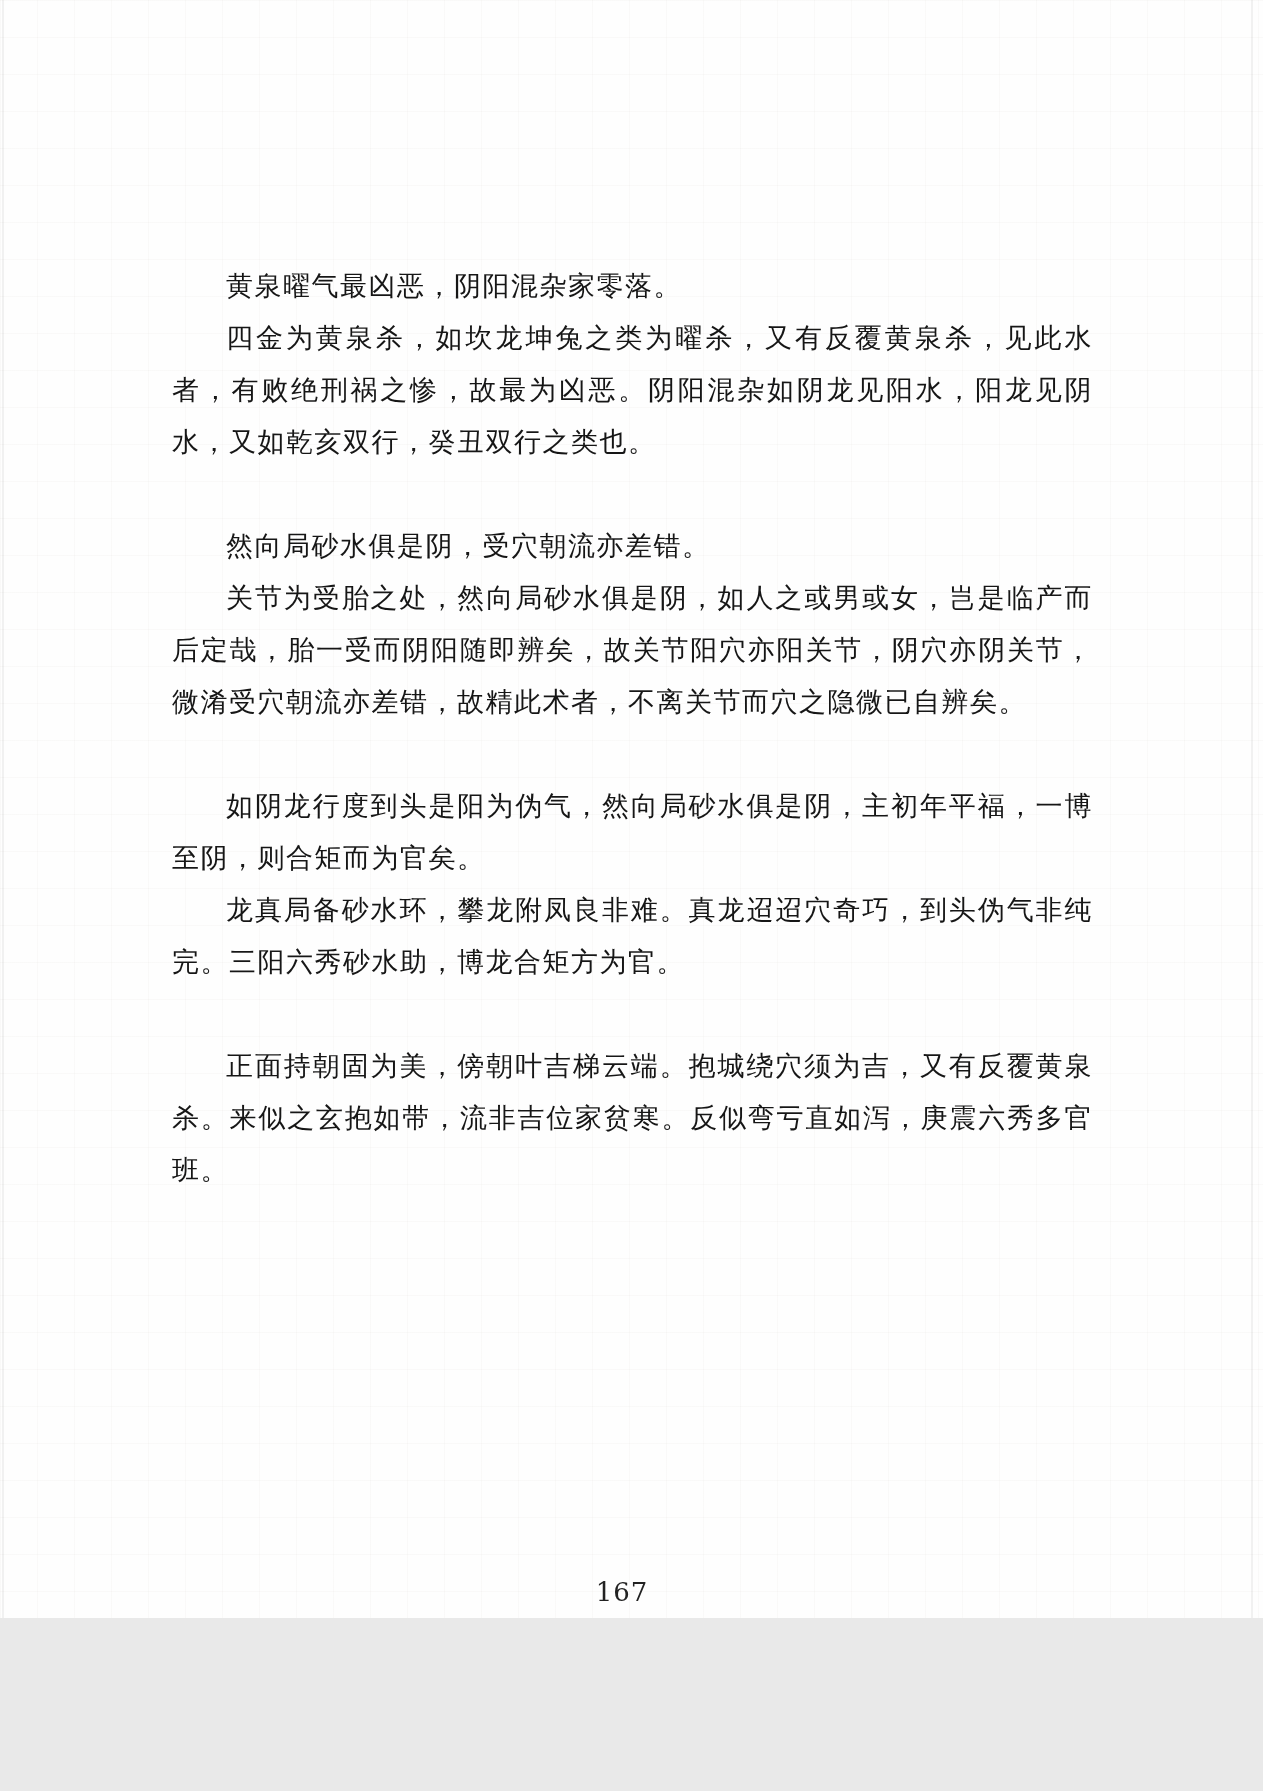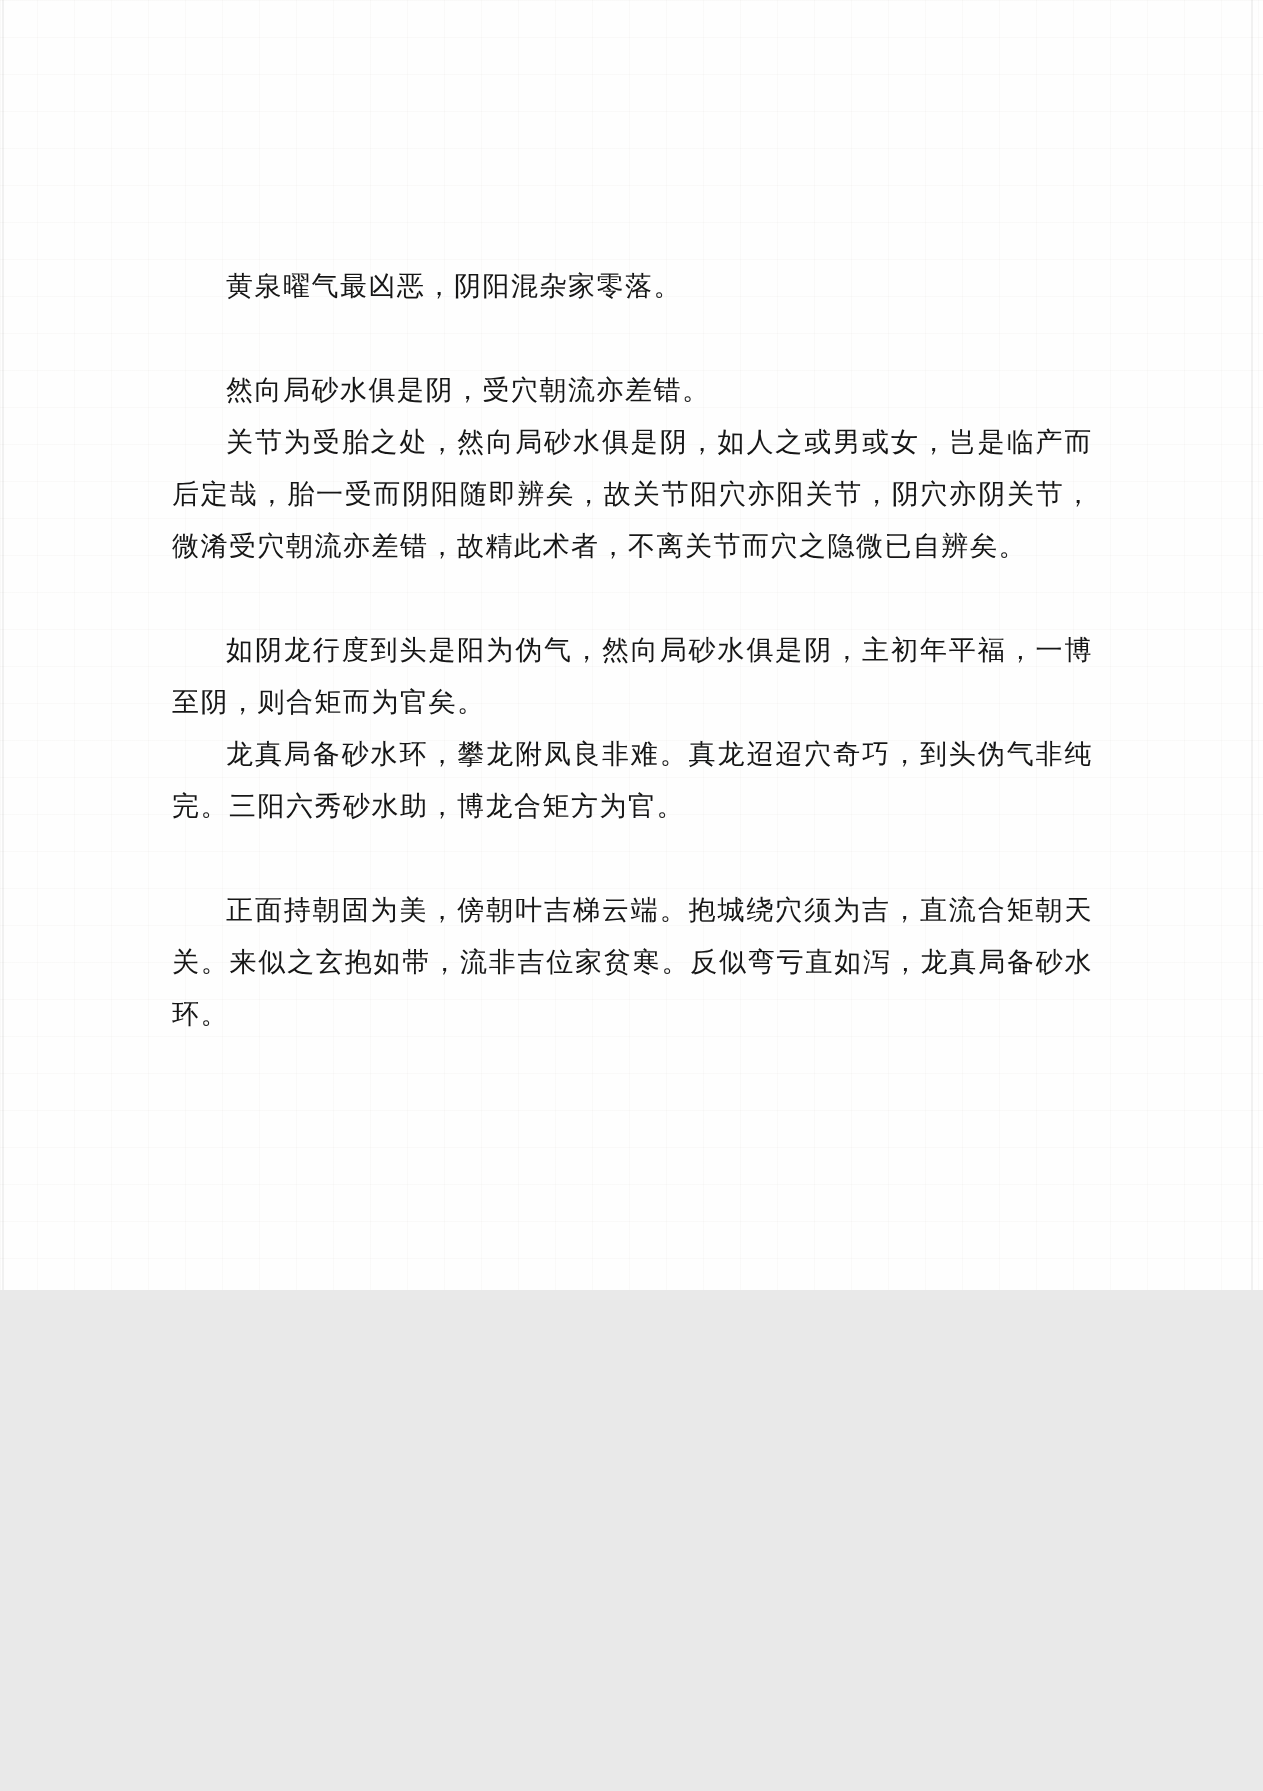--- a/index.html
+++ b/index.html
@@ -3,21 +3,21 @@
 <meta charset="utf-8">
 <style>
   html, body {
     margin: 0;
     padding: 0;
     background: #e9e9e9;
   }
   .page {
     position: relative;
     width: 1263px;
-    height: 1290px;
+    height: 1618px;
     margin: 0 auto;
     background: #fefefe;
     overflow: hidden;
     font-family: "DejaVu Serif", "Liberation Serif", serif;
     color: #161616;
   }
   
   .page::before {
     content: "";
     position: absolute;
@@ -84,28 +84,29 @@
 <body>
 
 <div class="page">
   <div class="edge-left"></div>
   <div class="edge-right"></div>
   <div class="edge-bottom"></div>
 
   <div class="text-body" id="text-body">
       <section class="text-section">
         <p class="para verse">黄泉曜气最凶恶，阴阳混杂家零落。</p>
+        <p class="para commentary">四金为黄泉杀，如坎龙坤兔之类为曜杀，又有反覆黄泉杀，见此水者，有败绝刑祸之惨，故最为凶恶。阴阳混杂如阴龙见阳水，阳龙见阴水，又如乾亥双行，癸丑双行之类也。</p>
       </section>
       <section class="text-section">
         <p class="para verse">然向局砂水俱是阴，受穴朝流亦差错。</p>
         <p class="para commentary">关节为受胎之处，然向局砂水俱是阴，如人之或男或女，岂是临产而后定哉，胎一受而阴阳随即辨矣，故关节阳穴亦阳关节，阴穴亦阴关节，微淆受穴朝流亦差错，故精此术者，不离关节而穴之隐微已自辨矣。</p>
       </section>
       <section class="text-section">
         <p class="para commentary">如阴龙行度到头是阳为伪气，然向局砂水俱是阴，主初年平福，一博至阴，则合矩而为官矣。</p>
         <p class="para verse">龙真局备砂水环，攀龙附凤良非难。真龙迢迢穴奇巧，到头伪气非纯完。三阳六秀砂水助，博龙合矩方为官。</p>
       </section>
       <section class="text-section">
-        <p class="para verse">正面持朝固为美，傍朝叶吉梯云端。抱城绕穴须为吉，直流合矩朝天关。来似之玄抱如带，流非吉位家贫寒。反似弯亏直如泻，龙真局备砂水环。</p>
+        <p class="para verse">正面持朝固为美，傍朝叶吉梯云端。抱城绕穴须为吉，又有反覆黄泉杀。来似之玄抱如带，流非吉位家贫寒。反似弯亏直如泻，庚震六秀多官班。</p>
       </section>
     </div>
 
   <div class="page-number">167</div>
 </div>
 
 </body></html>

